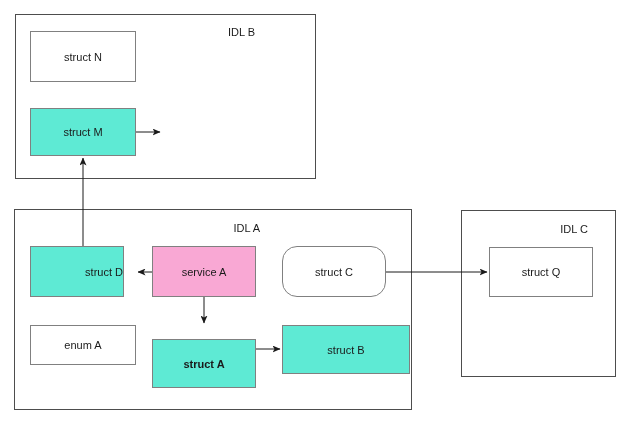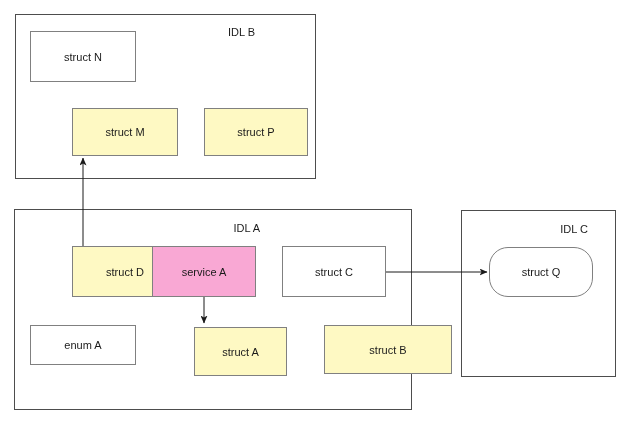--- a/index.html
+++ b/index.html
@@ -33,21 +33,21 @@
     box-sizing: border-box;
     border: 1px solid #808080;
     display: flex;
     align-items: center;
     justify-content: center;
     font-size: 11px;
     color: #1a1a1a;
     white-space: nowrap;
   }
   .node.fill-white  { background: #ffffff; }
-  .node.fill-light  { background: #fef9c3; margin-left: 42px; }
+  .node.fill-light  { background: #5eead4; }
   .node.fill-medium { background: #f9a8d4; }
 
   .edge-layer {
     position: absolute;
     left: 0;
     top: 0;
     width: 640px;
     height: 428px;
     pointer-events: none;
   }
@@ -83,45 +83,42 @@
   </svg>
 
   <div class="node fill-white" style="left:30px; top:31px; width:106px; height:51px;">
     <span>struct N</span>
   </div>
 
   <div class="node fill-light" style="left:30px; top:108px; width:106px; height:48px;">
     <span>struct M</span>
   </div>
 
-  <div class="node fill-light" style="left:162px; top:108px; width:104px; height:48px;">
-    <span>struct P</span>
-  </div>
 
-  <div class="node fill-light" style="left:30px; top:246px; width:106px; height:51px;">
+  <div class="node fill-light" style="left:30px; top:246px; width:94px; height:51px;justify-content:flex-end;">
     <span>struct D</span>
   </div>
 
   <div class="node fill-medium" style="left:152px; top:246px; width:104px; height:51px;">
     <span>service A</span>
   </div>
 
-  <div class="node fill-white" style="left:282px; top:246px; width:104px; height:51px;">
+  <div class="node fill-white" style="left:282px; top:246px; width:104px; height:51px;border-radius:15px;">
     <span>struct C</span>
   </div>
 
   <div class="node fill-white" style="left:30px; top:325px; width:106px; height:40px;">
     <span>enum A</span>
   </div>
 
-  <div class="node fill-light" style="left:152px; top:327px; width:93px; height:49px;">
+  <div class="node fill-light" style="left:152px; top:339px; width:104px; height:49px;font-weight:bold;">
     <span>struct A</span>
   </div>
 
   <div class="node fill-light" style="left:282px; top:325px; width:128px; height:49px;">
     <span>struct B</span>
   </div>
 
-  <div class="node fill-white" style="left:489px; top:247px; width:104px; height:50px;border-radius:19px;">
+  <div class="node fill-white" style="left:489px; top:247px; width:104px; height:50px;">
     <span>struct Q</span>
   </div>
 
 </div>
 
 </body></html>

